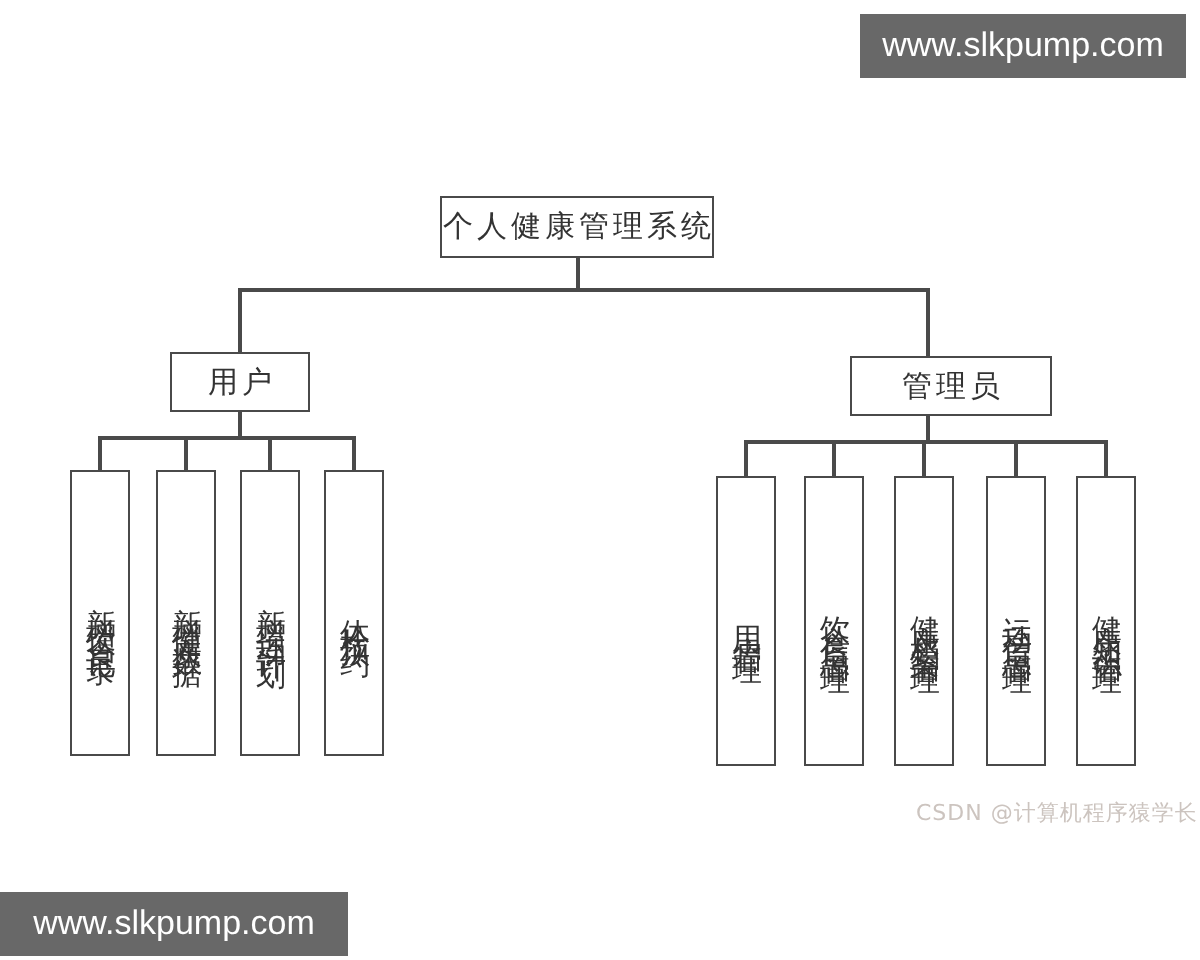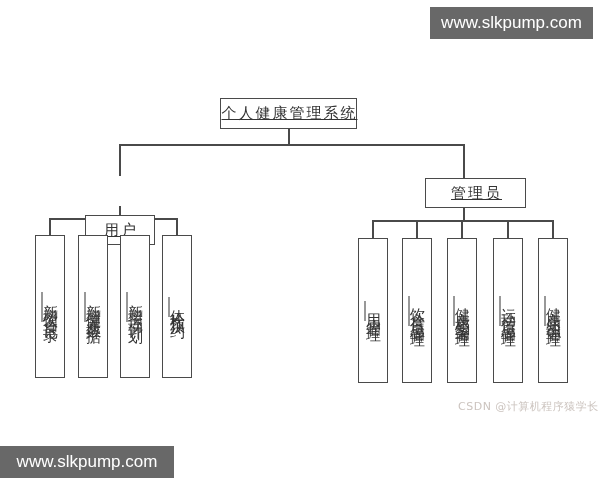--- a/index.html
+++ b/index.html
@@ -22,32 +22,31 @@
     .node {
       position: absolute;
       box-sizing: border-box;
       border: 1.5px solid var(--box-border, #4a4a4a);
       background: var(--background, #ffffff);
       display: flex;
       align-items: center;
       justify-content: center;
       text-align: right;
       white-space: nowrap;
-      text-decoration: underline;
     }
     .node.h { font-size: 15px; letter-spacing: 2px; text-indent: 2px; }
     .node.v {
       writing-mode: vertical-rl;
       text-orientation: upright;
       font-size: 15px;
       letter-spacing: 5px;
       line-height: 1;
     }
     .root-node   { left: 220px; top: 98px;  width: 137px; height: 31px; letter-spacing: 1px; }
-    .user-node   { left: 85px;  top: 176px; width: 70px;  height: 30px; font-size: 16px; letter-spacing: 6px; text-indent: 6px; margin-top: 39px; }
+    .user-node   { left: 85px;  top: 176px; width: 70px;  height: 30px; font-size: 16px; letter-spacing: 6px; text-indent: 6px; }
     .admin-node  { left: 425px; top: 178px; width: 101px;  height: 30px; letter-spacing: 4px; text-indent: 4px; }
     .lleaf { top: 235px; width: 30px; height: 143px; }
     .rleaf { top: 238px; width: 30px; height: 145px; }
     .lleaf1 { left: 35px; }  .lleaf2 { left: 78px; }
     .lleaf3 { left: 120px; } .lleaf4 { left: 162px; }
     .rleaf1 { left: 358px; } .rleaf2 { left: 402px; }
     .rleaf3 { left: 447px; } .rleaf4 { left: 493px; }
     .rleaf5 { left: 538px; }
     
     .root-drop     { left: 288px; top: 129px; width: 2px; height: 16px; }

